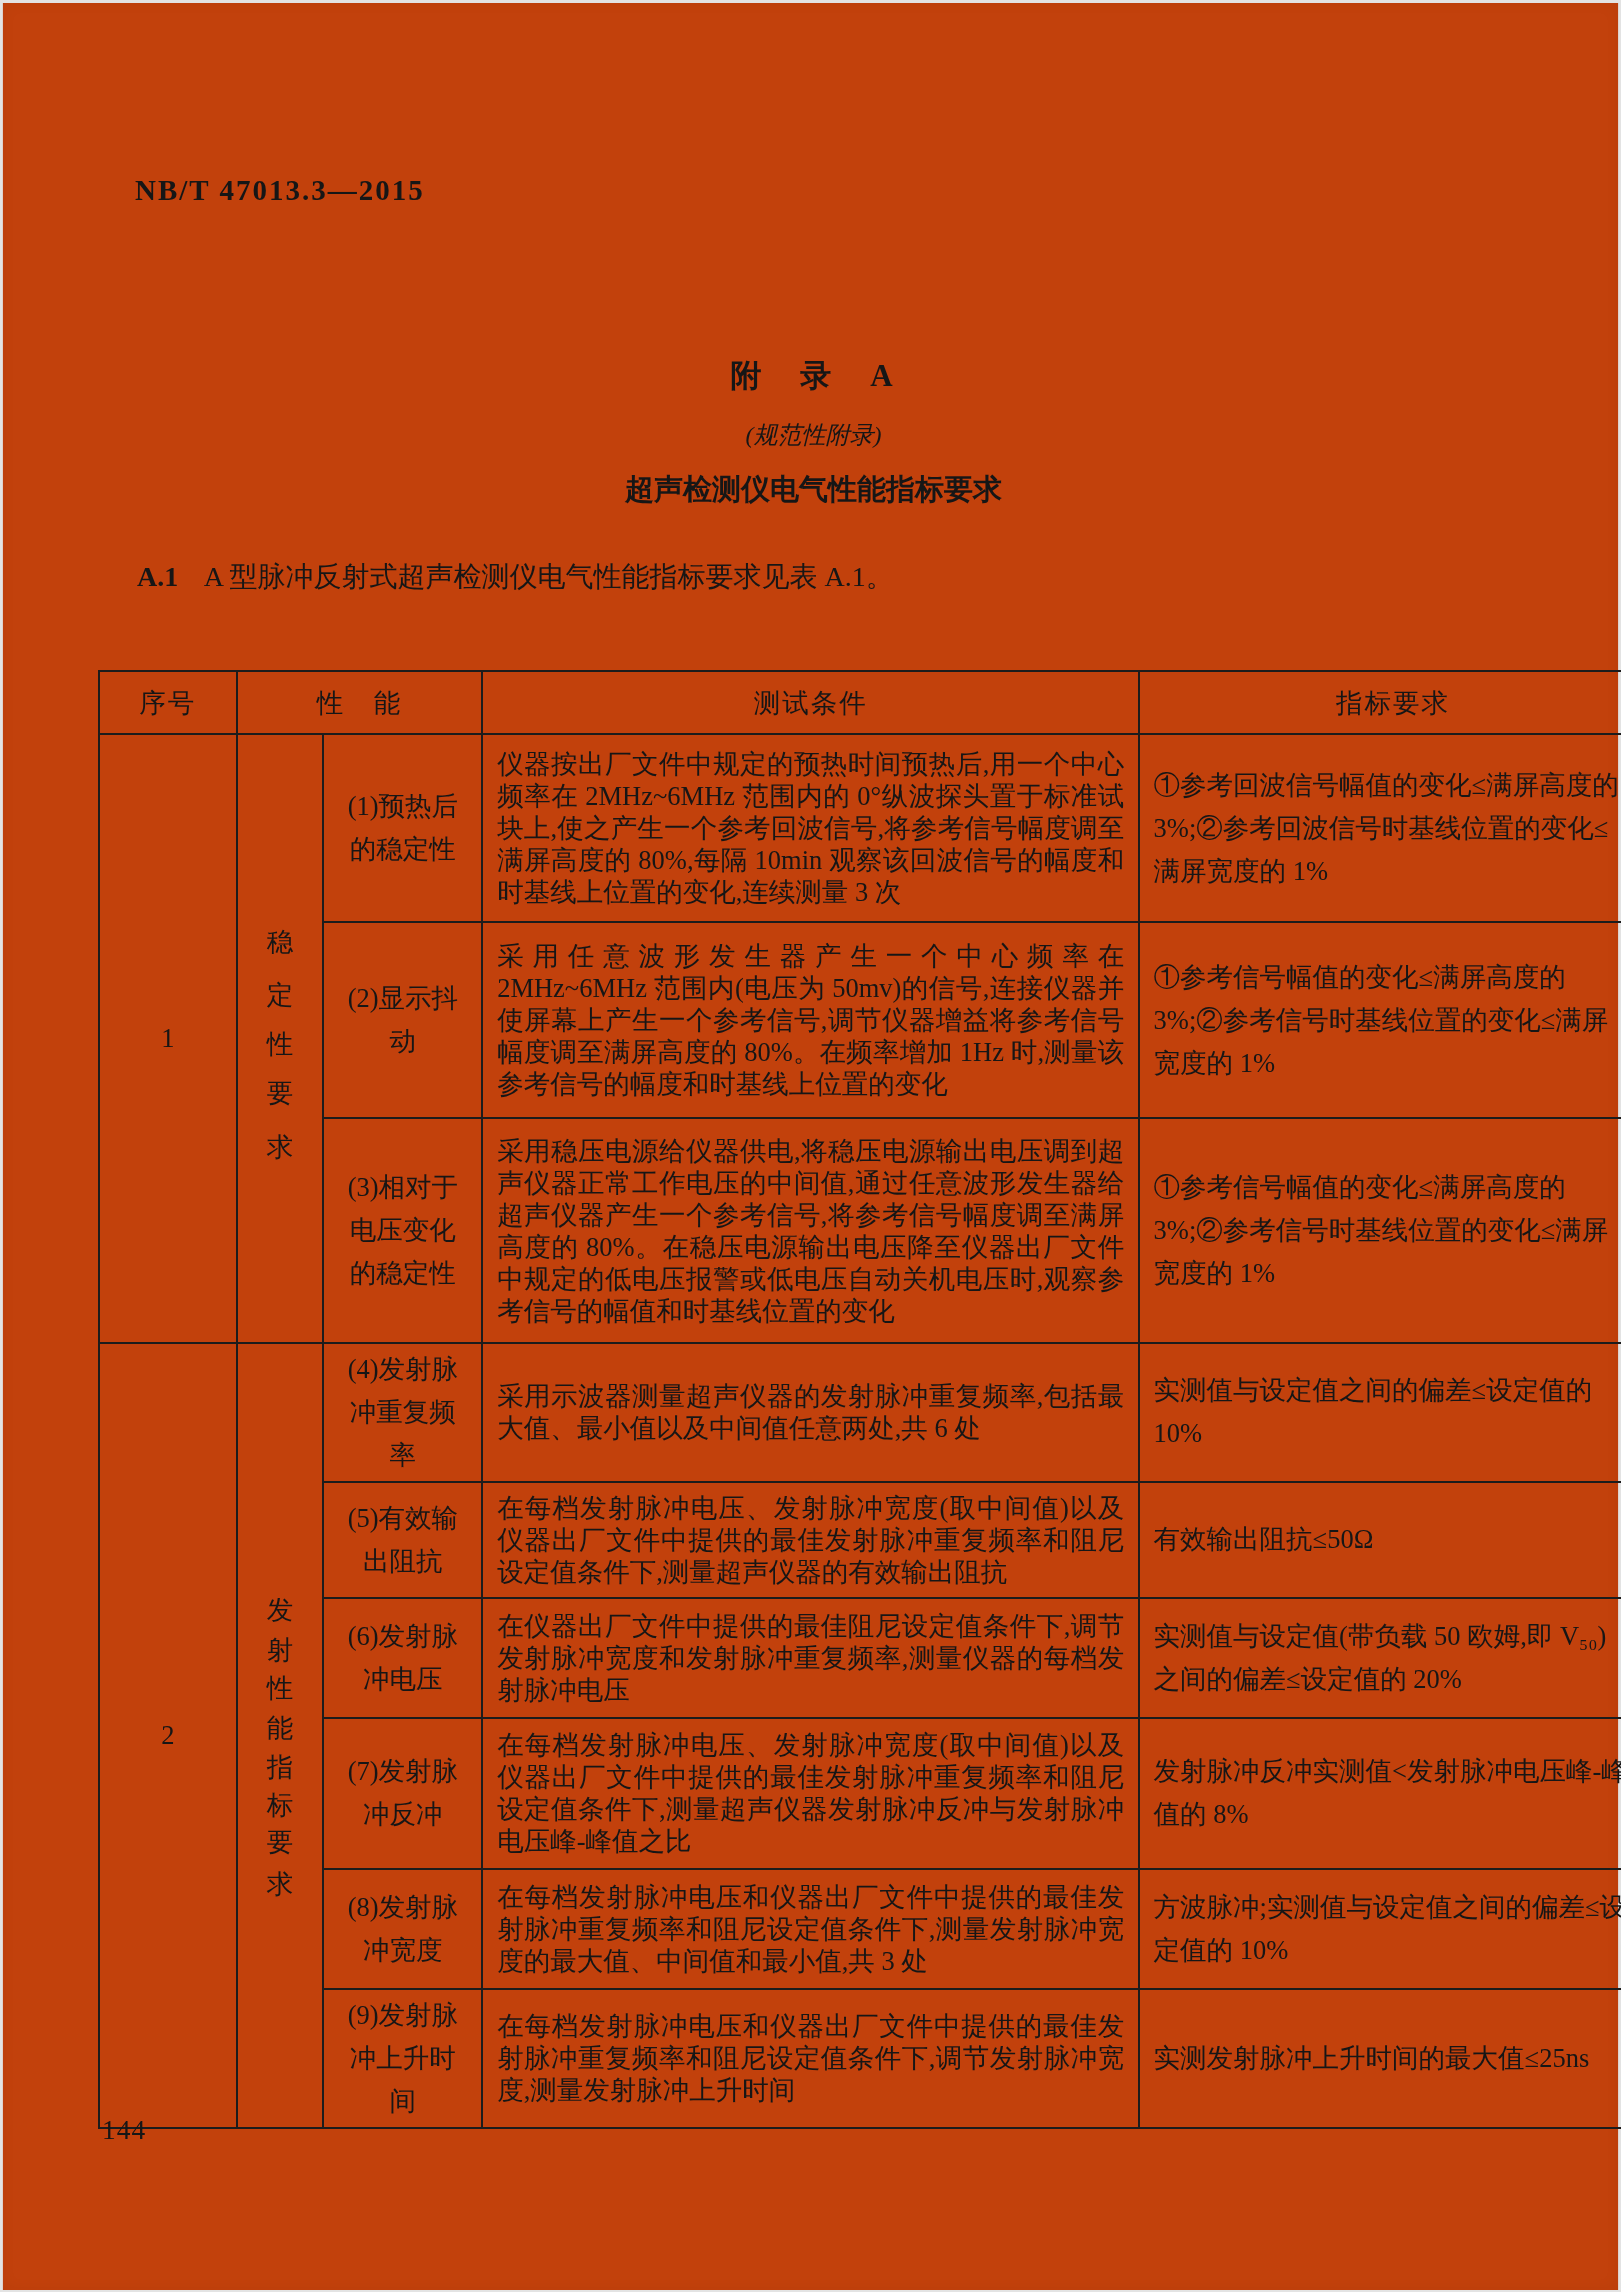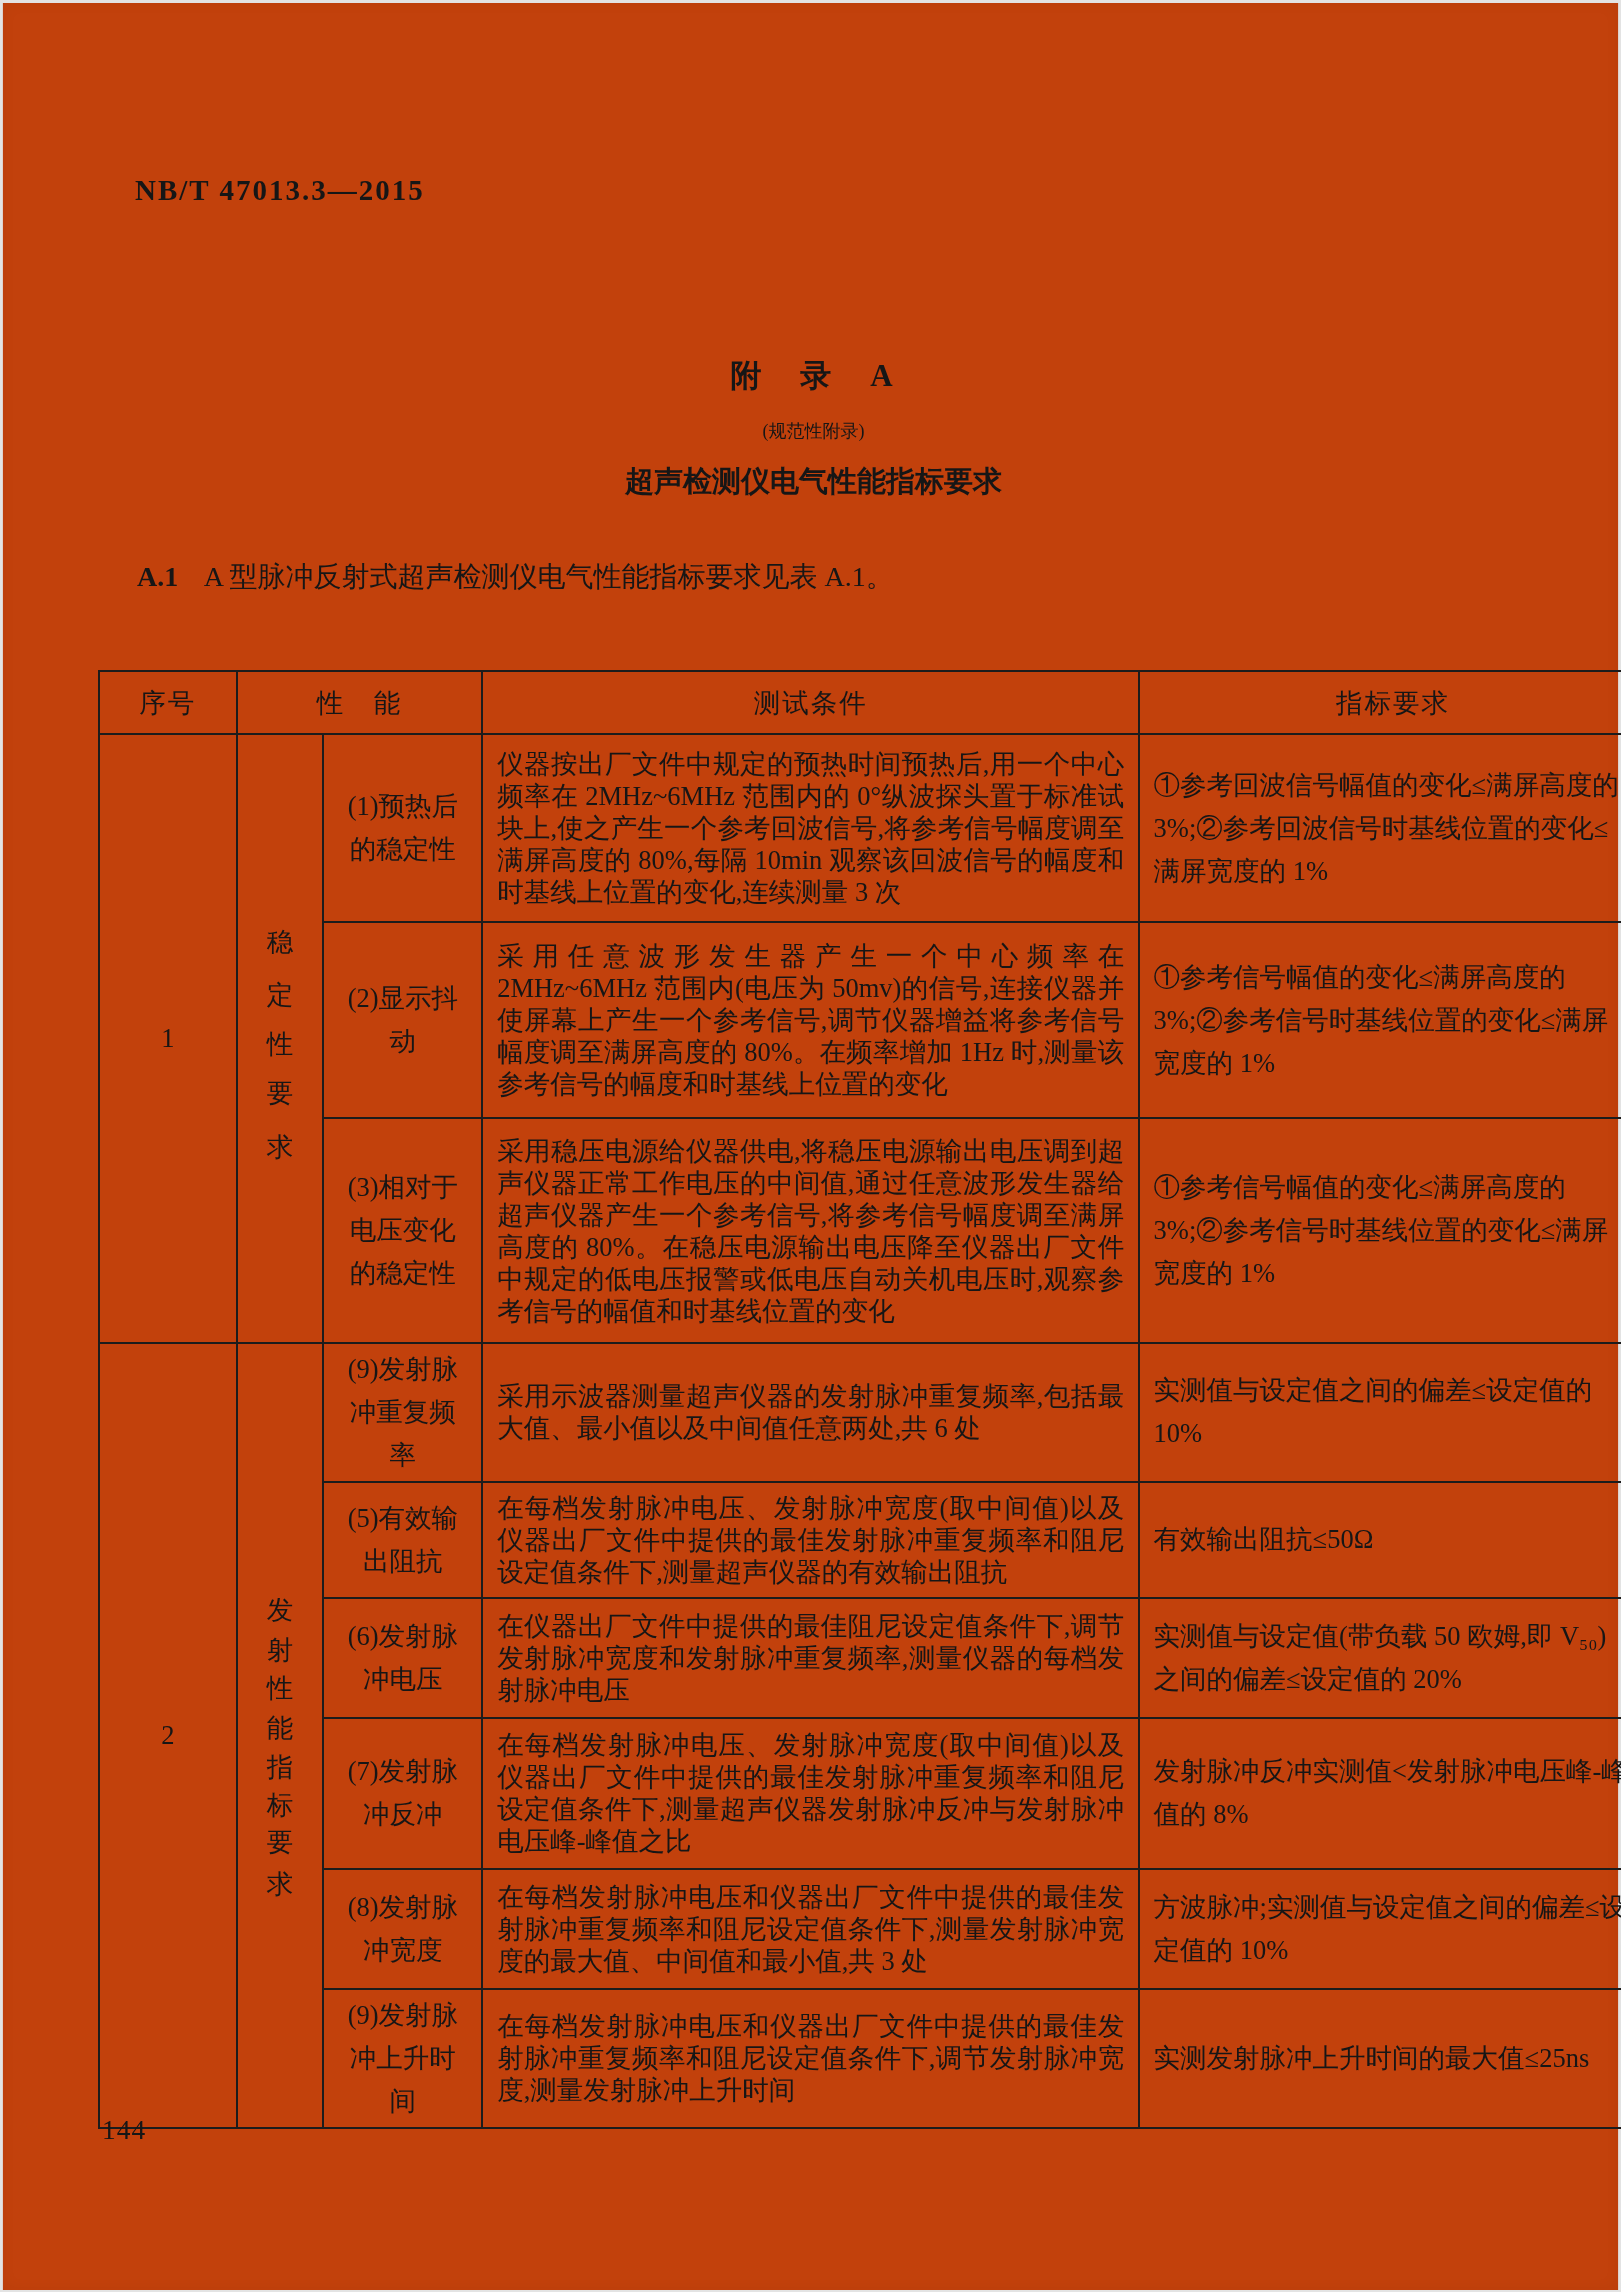--- a/index.html
+++ b/index.html
@@ -15,21 +15,21 @@
   }
   .doc-number {
     position:absolute; top:174px; left:135px;
     font-size:29px; font-weight:bold; letter-spacing:2px;
   }
   .title-block {
     position:absolute; top:355px; left:98px; width:1431px;
     text-align:center;
   }
   .title-line1 { font-size:31px; font-weight:bold; letter-spacing:3.9px; margin:0 0 21.6px 0; }
-  .title-line2 { font-size:18px; margin:0 0 19.6px 0; }
+  .title-line2 { font-size:24px; margin:0 0 19.6px 0;font-style:italic; }
   .title-line3 { font-size:29px; font-weight:bold; margin:0; }
   .para {
     position:absolute; top:559px; left:137px; width:1392px;
     font-size:28px; line-height:35px;
   }
   .para-label { font-weight:bold; margin-right:25.5px; }
   .table-caption {
     position:absolute; top:621px; left:98px; width:1431px;
     text-align:center; font-size:28px; font-weight:bold;
   }
@@ -122,21 +122,21 @@
           <td class="req">①参考信号幅值的变化≤满屏高度的 3%;②参考信号时基线位置的变化≤满屏宽度的 1%</td>
         </tr>
         <tr class="h-r3">
           <td class="item">(3)相对于电压变化的稳定性</td>
           <td class="cond">采用稳压电源给仪器供电,将稳压电源输出电压调到超声仪器正常工作电压的中间值,通过任意波形发生器给超声仪器产生一个参考信号,将参考信号幅度调至满屏高度的 80%。在稳压电源输出电压降至仪器出厂文件中规定的低电压报警或低电压自动关机电压时,观察参考信号的幅值和时基线位置的变化</td>
           <td class="req">①参考信号幅值的变化≤满屏高度的 3%;②参考信号时基线位置的变化≤满屏宽度的 1%</td>
         </tr>
         <tr class="h-r4">
           <td class="seq" rowspan="6">2</td>
           <td class="cat" rowspan="6"><span class="vert cat-2">发射性能指标要求</span></td>
-          <td class="item">(9)发射脉冲重复频率</td>
+          <td class="item">(4)发射脉冲重复频率</td>
           <td class="cond">采用示波器测量超声仪器的发射脉冲重复频率,包括最大值、最小值以及中间值任意两处,共 6 处</td>
           <td class="req">实测值与设定值之间的偏差≤设定值的 10%</td>
         </tr>
         <tr class="h-r5">
           <td class="item">(5)有效输出阻抗</td>
           <td class="cond">在每档发射脉冲电压、发射脉冲宽度(取中间值)以及仪器出厂文件中提供的最佳发射脉冲重复频率和阻尼设定值条件下,测量超声仪器的有效输出阻抗</td>
           <td class="req">有效输出阻抗≤50Ω</td>
         </tr>
         <tr class="h-r6">
           <td class="item">(6)发射脉冲电压</td>

